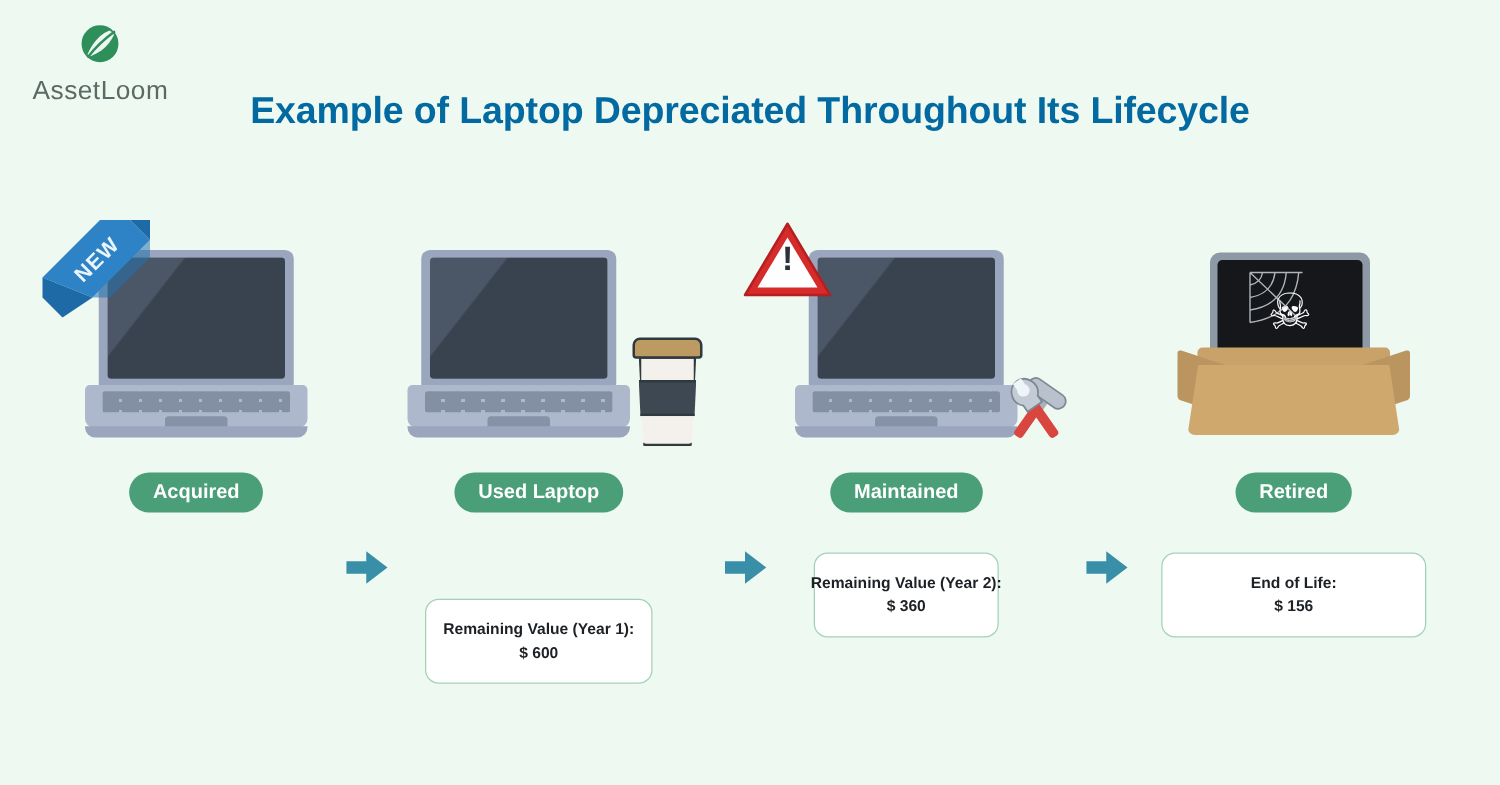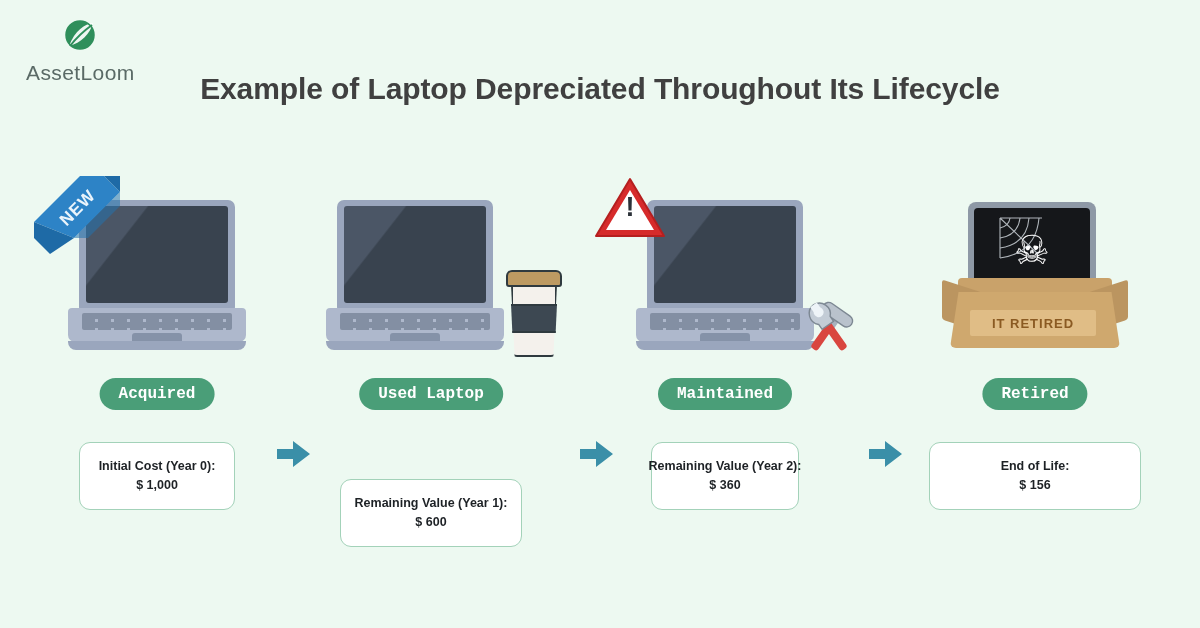--- a/index.html
+++ b/index.html
@@ -11,21 +11,21 @@
   }
 
   
   .logo{position:absolute;left:26px;top:18px;display:flex;align-items:center;gap:9px;flex-direction:column;}
   .logo-mark{width:34px;height:34px;position:relative;}
   .logo-text{font-size:21px;color:#5a6a66;letter-spacing:.4px;font-weight:400;}
 
   
   .title{
     position:absolute;top:72px;left:0;width:1200px;text-align:center;
-    font-size:30px;font-weight:bold;color:#404040;letter-spacing:-.1px;
+    font-size:30px;font-weight:bold;color:#0369a1;letter-spacing:-.1px;
   }
 
   
   .stages{position:absolute;top:170px;left:0;width:1200px;height:380px;}
   .stage{position:absolute;top:0;width:270px;height:370px;}
   .stage-1{left:22px;}
   .stage-2{left:296px;}
   .stage-3{left:590px;}
   .stage-4{left:900px;}
 
@@ -101,21 +101,21 @@
     transform:skewY(-18deg);border-radius:3px;}
   .r-label{position:absolute;left:28px;top:118px;width:126px;height:26px;background:#e0bd86;
     border-radius:2px;display:flex;align-items:center;justify-content:center;
     font-size:13px;font-weight:bold;color:#8a5a22;letter-spacing:1px;}
   .web{position:absolute;left:30px;top:14px;width:46px;height:44px;opacity:.85;}
 
   
   .badge{
     position:absolute;top:208px;left:50%;transform:translateX(-50%);
     background:#4a9e78;color:#ffffff;border-radius:16px;
-    padding:7px 19px;font-size:16px;font-weight:bold;white-space:nowrap;font-family:Liberation Mono, monospace;
+    padding:7px 19px;font-size:16px;font-weight:bold;white-space:nowrap;
   }
 
   
   .card{
     position:absolute;top:272px;left:50%;transform:translateX(-50%);
     width:156px;min-height:68px;background:#ffffff;
     border:1.6px solid #a3d2b9;border-radius:11px;
     display:flex;flex-direction:column;align-items:center;justify-content:center;
     padding:10px 8px;box-sizing:border-box;
   }
@@ -162,24 +162,20 @@
           <polygon points="2,52 52,2 74,2 90,18 90,40 40,90 24,74 40,58 18,36 2,52" fill="#2a7fc1" opacity="0"></polygon>
           <polygon points="4,50 50,4 74,4 90,20 44,66" fill="#2d83c6"></polygon>
           <polygon points="74,4 90,4 90,20" fill="#1e6aa6"></polygon>
           <polygon points="4,50 4,66 20,82 44,66" fill="#1e6aa6"></polygon>
           <polygon points="44,66 66,44 90,20 90,34 58,66" fill="#2472ad" opacity="0.55"></polygon>
         </svg>
         <div class="ribbon-text">NEW</div>
       </div>
     </div>
     <div class="badge">Acquired</div>
-    <div class="card">
-      <div class="card-line">Initial Cost (Year 0):</div>
-      <div class="card-line">$ 1,000</div>
-    </div>
   </div>
 
   <div class="stage stage-2">
     <div class="art">
       <div class="laptop" style="left:44%;">
         <div class="lid">
           <div class="screen"></div>
         </div>
         <div class="base">
           <div class="keys"></div>
@@ -257,21 +253,20 @@
                 <path d="M2 32 Q29 28 31 2"></path>
                 <path d="M2 42 Q38 37 41 2"></path>
               </g>
             </svg>
           </span>
         </div>
         <div class="r-box-back"></div>
         <div class="r-flapL"></div>
         <div class="r-flapR"></div>
         <div class="r-box"></div>
-        <div class="r-label">IT RETIRED</div>
       </div>
     </div>
     <div class="badge">Retired</div>
     <div class="card" style="width:212px;">
       <div class="card-line">End of Life:</div>
       <div class="card-line">$ 156</div>
     </div>
   </div>
 
   <span class="arrow arrow-1">

